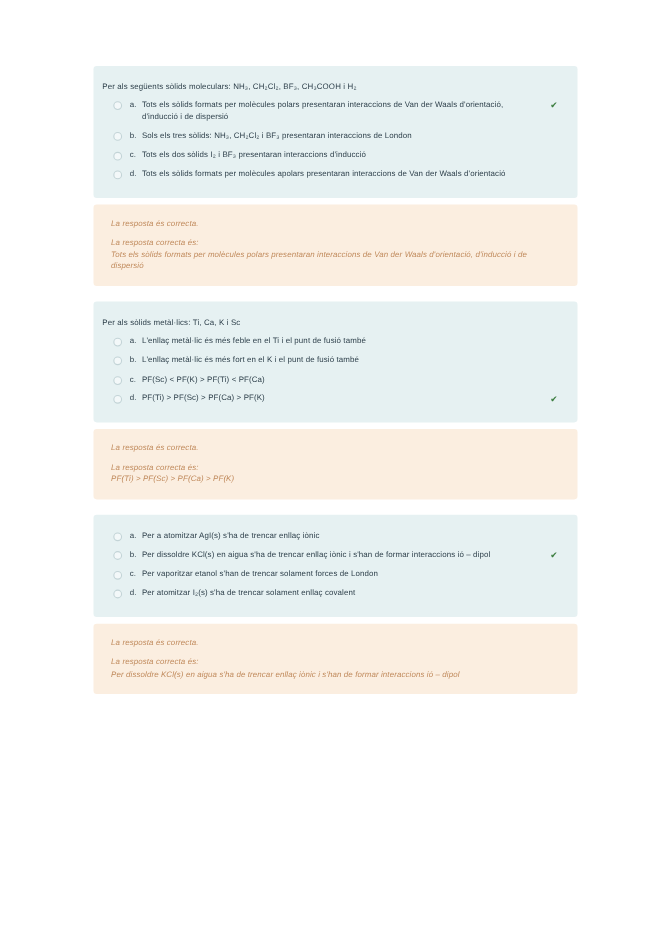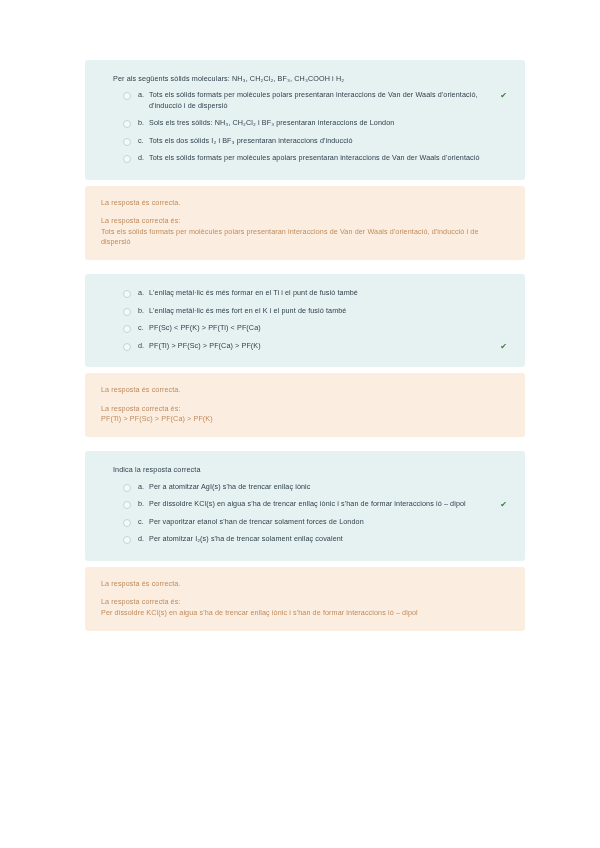--- a/index.html
+++ b/index.html
@@ -24,21 +24,21 @@
     position: absolute;
     left: 85px;
     top: 60px;
     width: 440px;
   }
 
   
   .question-card {
     background: #e6f1f2;
     border-radius: 3px;
-    padding: 14px 16px 16px 28px;
+    padding: 14px 16px 16px 8px;
     box-sizing: border-box;
     margin-bottom: 6px;
   }
   .question-text {
     font-size: 7.2px;
     line-height: 1.45;
     color: #2d3f4a;
     letter-spacing: 0.12px;
     margin: 0 0 6px 0;
   }
@@ -88,20 +88,21 @@
     line-height: 1.45;
   }
 
   
   .feedback-card {
     background: #fbeee0;
     border-radius: 3px;
     padding: 12px 16px 13px 16px;
     box-sizing: border-box;
     margin-bottom: 14px;
+    font-style: italic;
   }
   .fb-line {
     font-size: 7.2px;
     line-height: 1.45;
     color: #c08a5c;
     letter-spacing: 0.1px;
     margin: 0;
   }
   .fb-line.gap { margin-top: 8px; }
 </style>
@@ -138,25 +139,26 @@
       </ul>
     </div>
 
     <div class="feedback-card">
       <p class="fb-line">La resposta és correcta.</p>
       <p class="fb-line gap">La resposta correcta és:</p>
       <p class="fb-line">Tots els sòlids formats per molècules polars presentaran interaccions de Van der Waals d'orientació, d'inducció i de dispersió</p>
     </div>
 
     <div class="question-card">
+      <p class="question-text">Per als sòlids metàl·lics: Ti, Ca, K i Sc</p>
       <ul class="options">
         <li class="option-row">
           <span class="radio"></span>
           <span class="opt-letter">a.</span>
-          <span class="opt-text">L'enllaç metàl·lic és més formar en el Ti i el punt de fusió també</span>
+          <span class="opt-text">L'enllaç metàl·lic és més feble en el Ti i el punt de fusió també</span>
         </li>
         <li class="option-row">
           <span class="radio"></span>
           <span class="opt-letter">b.</span>
           <span class="opt-text">L'enllaç metàl·lic és més fort en el K i el punt de fusió també</span>
         </li>
         <li class="option-row">
           <span class="radio"></span>
           <span class="opt-letter">c.</span>
           <span class="opt-text">PF(Sc) &lt; PF(K) &gt; PF(Ti) &lt; PF(Ca)</span>
@@ -170,21 +172,20 @@
       </ul>
     </div>
 
     <div class="feedback-card">
       <p class="fb-line">La resposta és correcta.</p>
       <p class="fb-line gap">La resposta correcta és:</p>
       <p class="fb-line">PF(Ti) &gt; PF(Sc) &gt; PF(Ca) &gt; PF(K)</p>
     </div>
 
     <div class="question-card">
-      <p class="question-text">Indica la resposta correcta</p>
       <ul class="options">
         <li class="option-row">
           <span class="radio"></span>
           <span class="opt-letter">a.</span>
           <span class="opt-text">Per a atomitzar AgI(s) s'ha de trencar enllaç iònic</span>
         </li>
         <li class="option-row">
           <span class="radio"></span>
           <span class="opt-letter">b.</span>
           <span class="opt-text">Per dissoldre KCl(s) en aigua s'ha de trencar enllaç iònic i s'han de formar interaccions ió – dipol</span>

